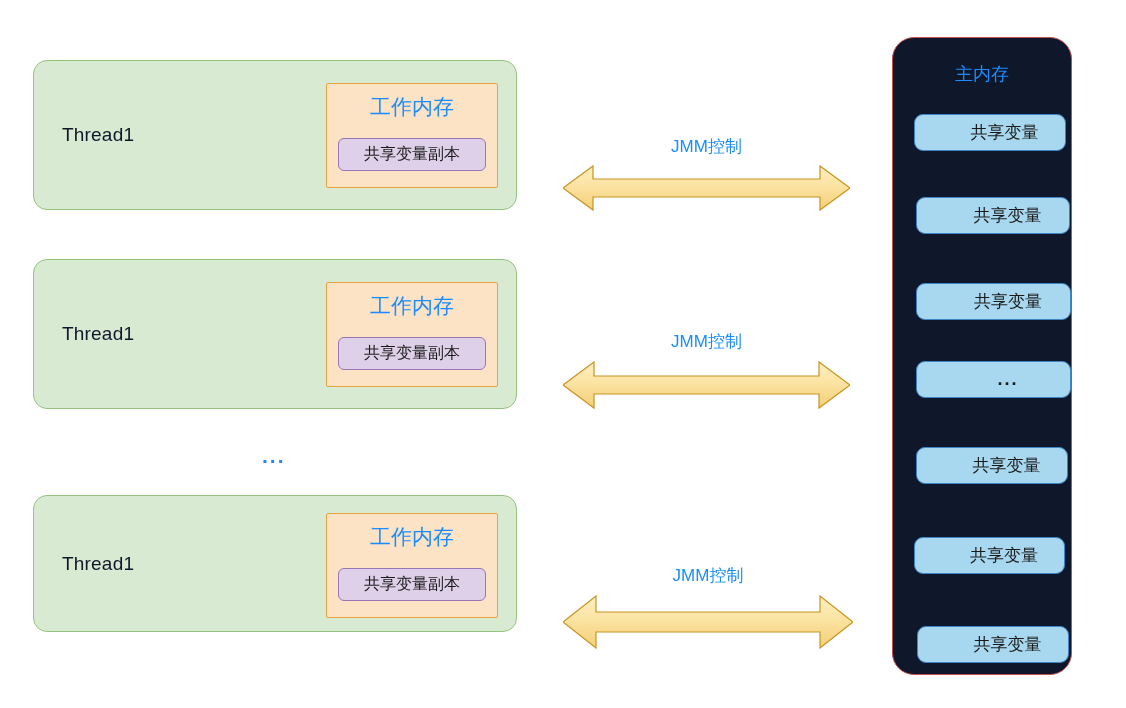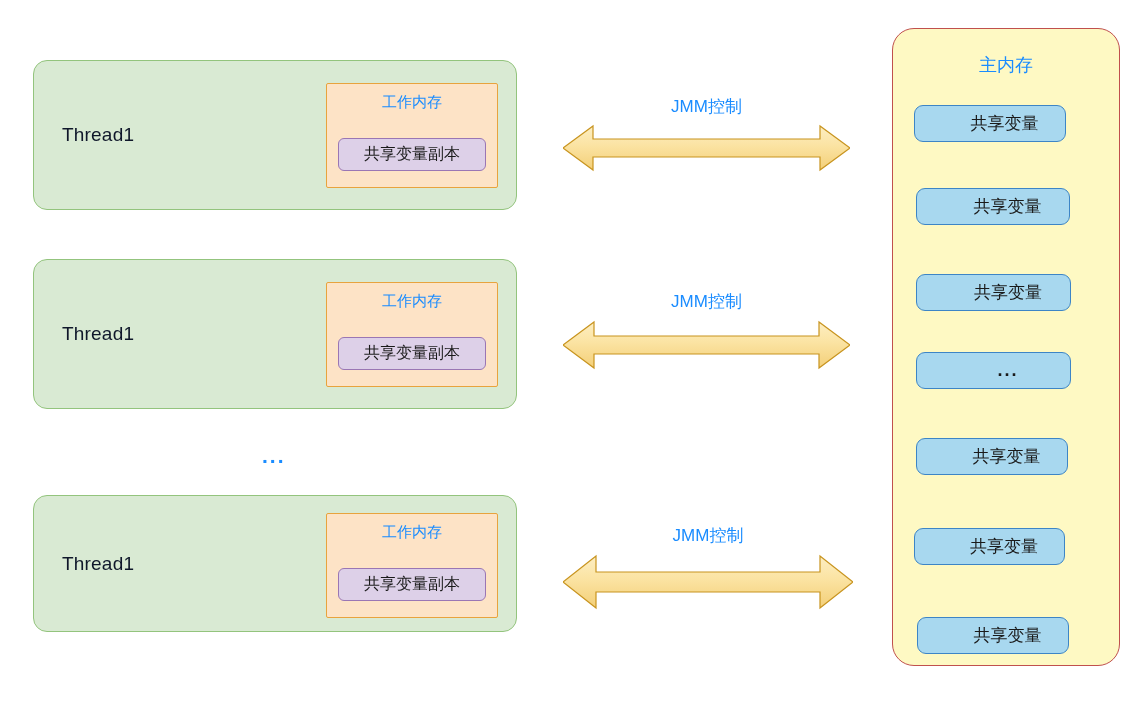--- a/index.html
+++ b/index.html
@@ -52,21 +52,21 @@
     right: 18px;
     top: 22px;
     width: 172px;
     height: 105px;
   }
   .wm-title {
     position: absolute;
     top: 9px;
     left: 0; right: 0;
     text-align: center;
-    font-size: 15px;
+    font-size: 21px;
     color: #1a8cff;
     white-space: nowrap;
   }
   .wm-copy {
     position: absolute;
     left: 11px;
     right: 11px;
     bottom: 16px;
     height: 33px;
     box-sizing: border-box;
@@ -88,44 +88,45 @@
     top: 444px;
     font-size: 21px;
     font-weight: bold;
     color: #1a8cff;
     letter-spacing: 2px;
   }
 
   
   .arrow-group {
     position: absolute;
+    margin-top: 40px;
   }
   .arrow-label {
     position: absolute;
     left: 0; right: 0;
     text-align: center;
     font-size: 17px;
     color: #1a8cff;
     white-space: nowrap;
   }
   .arrow-svg {
     position: absolute;
     left: 0;
     display: block;
   }
 
   
   .main-memory {
     position: absolute;
     left: 892px;
-    top: 28px;
-    width: 228px;
+    top: 37px;
+    width: 180px;
     height: 638px;
     box-sizing: border-box;
-    background: #fef9c3;
+    background: #0f172a;
     border: 1.3px solid #c0504d;
     border-radius: 22px;
   }
   .mm-title {
     position: absolute;
     top: 24px;
     left: 0; right: 0;
     text-align: center;
     font-size: 18px;
     color: #1a8cff;

